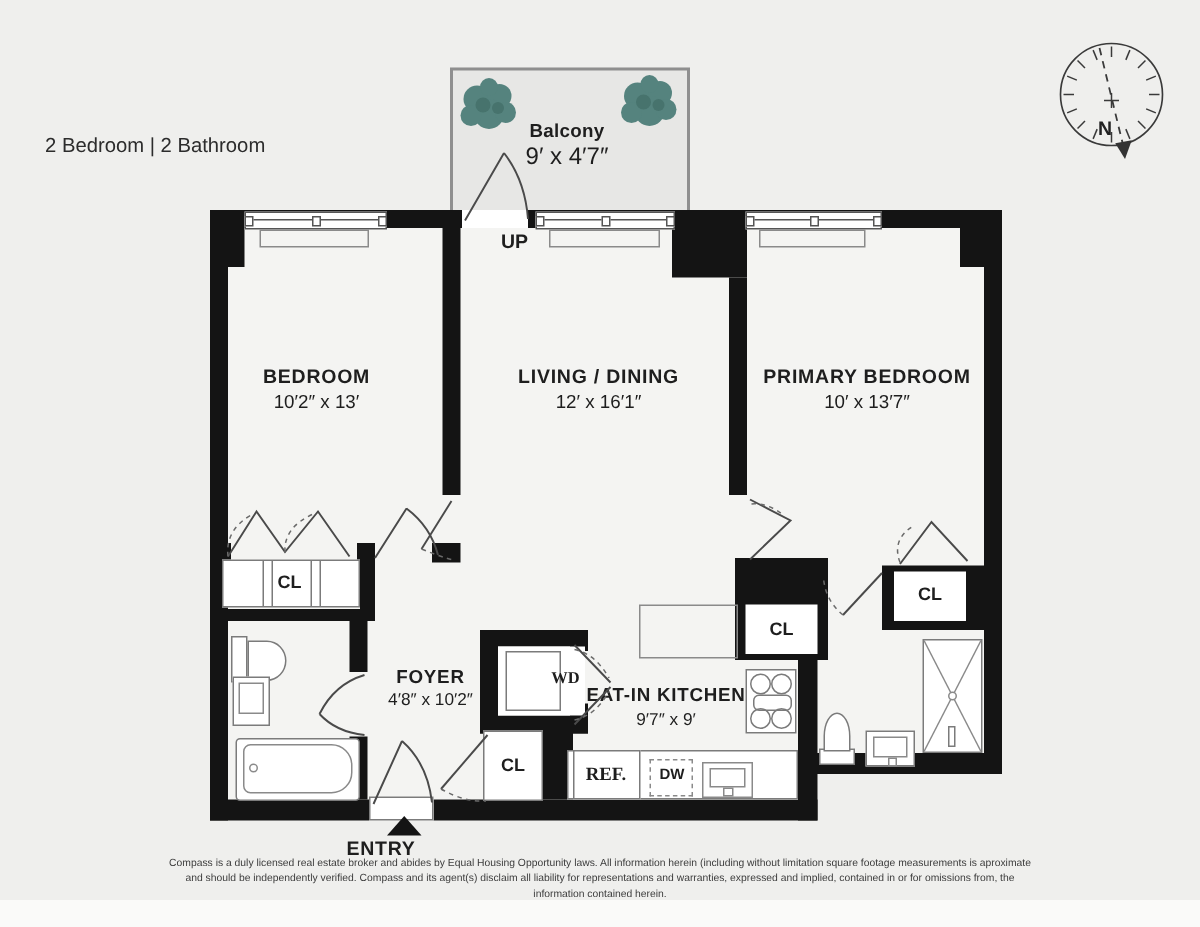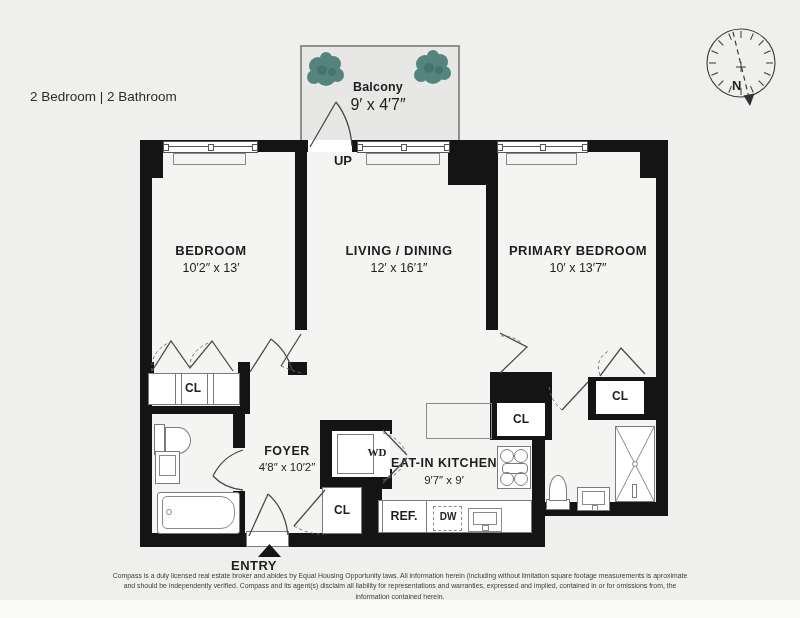--- a/index.html
+++ b/index.html
@@ -143,21 +143,21 @@
   <div class="outline" style="left:426px;top:403px;width:66px;height:36px;"></div>
   <div class="fix" style="left:497px;top:446px;width:34px;height:43px;">
     <div style="position:absolute;left:2px;top:2px;width:12px;height:12px;border:1px solid #7b7b7b;border-radius:50%;"></div>
     <div style="position:absolute;right:2px;top:2px;width:12px;height:12px;border:1px solid #7b7b7b;border-radius:50%;"></div>
     <div style="position:absolute;left:2px;bottom:2px;width:12px;height:12px;border:1px solid #7b7b7b;border-radius:50%;"></div>
     <div style="position:absolute;right:2px;bottom:2px;width:12px;height:12px;border:1px solid #7b7b7b;border-radius:50%;"></div>
     <div style="position:absolute;left:4px;top:16px;width:24px;height:9px;border:1px solid #7b7b7b;border-radius:4px;"></div>
   </div>
   <div class="fix" style="left:378px;top:500px;width:154px;height:33px;"></div>
   <div class="fix" style="left:382px;top:500px;width:45px;height:33px;"></div>
-  <div class="small-label" style="left:404px;top:509px;font-size:12.5px;">REF.</div>
+  <div class="small-label" style="left:404px;top:509px;font-size:12.5px;font-family:Liberation Serif, serif;">REF.</div>
   <div class="outline" style="left:433px;top:506px;width:29px;height:25px;border-style:dashed;"></div>
   <div class="small-label" style="left:448px;top:511px;font-size:10px;">DW</div>
   <div class="outline" style="left:468px;top:508px;width:34px;height:24px;"></div>
   <div class="outline" style="left:473px;top:512px;width:24px;height:13px;"></div>
   <div class="outline" style="left:482px;top:525px;width:7px;height:6px;"></div>
 
   <div class="fix" style="left:154px;top:424px;width:11px;height:31px;"></div>
   <div class="fix" style="left:165px;top:427px;width:26px;height:27px;border-radius:0 50% 50% 0 / 0 50% 50% 0;"></div>
   <div class="fix" style="left:155px;top:451px;width:25px;height:33px;"></div>
   <div class="outline" style="left:159px;top:455px;width:17px;height:21px;"></div>

